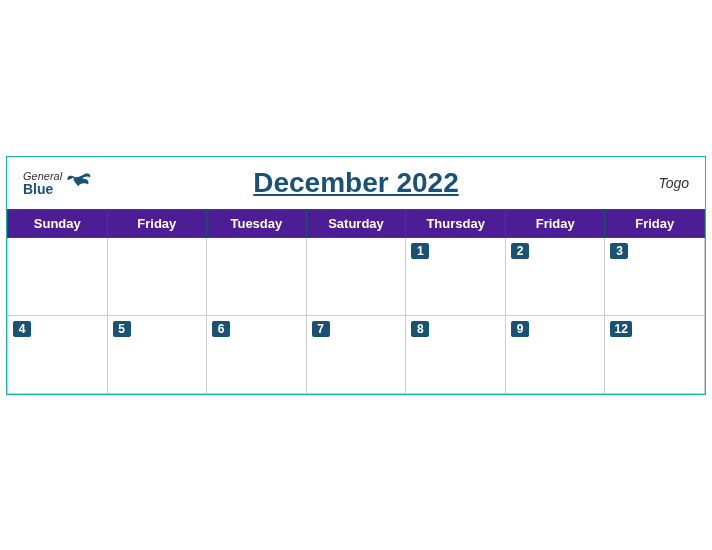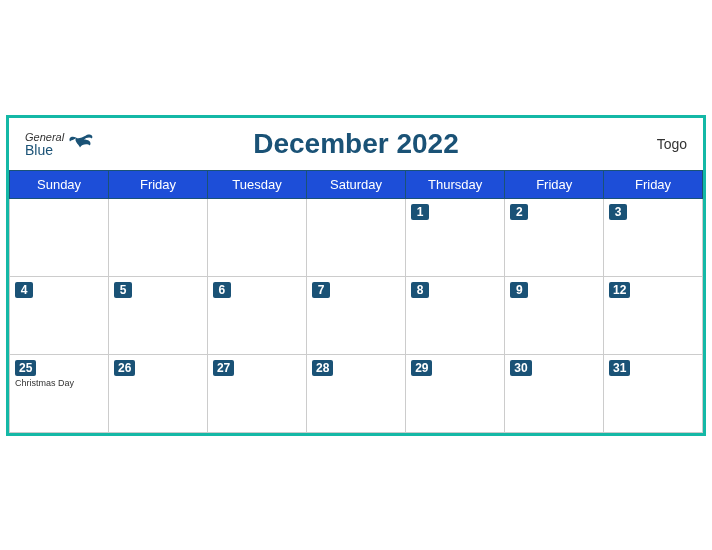--- a/index.html
+++ b/index.html
@@ -7,21 +7,21 @@
       font-family: Arial, sans-serif;
       background: #fff;
       width: 712px;
       height: 550px;
       display: flex;
       align-items: center;
       justify-content: center;
     }
     .calendar-container {
       width: 700px;
-      border: 3px solid #14b8a6;
+      border: 1px solid #14b8a6;
       background: #fff;
     }
     .calendar-header {
       display: flex;
       align-items: center;
       justify-content: center;
       padding: 10px 16px;
       position: relative;
     }
     .logo {
@@ -34,55 +34,57 @@
       align-items: center;
       line-height: 1;
     }
     .logo-general {
       font-size: 11px;
       color: #333;
       font-style: italic;
     }
     .logo-blue {
       font-size: 14px;
-      font-weight: normal;
+      font-weight: bold;
       color: #1a5276;
     }
     .logo-bird {
       width: 30px;
       height: 20px;
     }
     .logo-wrapper {
       display: flex;
       align-items: center;
       gap: 2px;
     }
     .calendar-title {
       font-size: 28px;
       font-weight: bold;
       color: #1a5276;
       text-align: center;
+      text-decoration: underline;
     }
     .country-label {
       position: absolute;
       right: 16px;
       top: 50%;
       transform: translateY(-50%);
       font-size: 14px;
       color: #333;
+      font-style: italic;
     }
     .calendar-grid {
       width: 100%;
       border-collapse: collapse;
     }
     .calendar-grid th {
-      background: #1d4ed8;
+      background: #4c1d95;
       color: #fff;
       font-size: 13px;
-      font-weight: normal;
+      font-weight: bold;
       padding: 6px 0;
       text-align: center;
       border: 1px solid #1a5276;
     }
     .calendar-grid td {
       border: 1px solid #ccc;
       vertical-align: top;
       padding: 3px 5px;
       height: 78px;
       width: 100px;
@@ -154,24 +156,15 @@
         </tr>
         <tr>
           <td><span class="day-number">4</span></td>
           <td><span class="day-number">5</span></td>
           <td><span class="day-number">6</span></td>
           <td><span class="day-number">7</span></td>
           <td><span class="day-number">8</span></td>
           <td><span class="day-number">9</span></td>
           <td><span class="day-number">12</span></td>
         </tr>
-        <tr>
-          <td><span class="day-number">25</span><span class="holiday-label">Christmas Day</span></td>
-          <td><span class="day-number">26</span></td>
-          <td><span class="day-number">27</span></td>
-          <td><span class="day-number">28</span></td>
-          <td><span class="day-number">29</span></td>
-          <td><span class="day-number">30</span></td>
-          <td><span class="day-number">31</span></td>
-        </tr>
       </tbody>
   </table>
 </div>
 
 </body></html>

